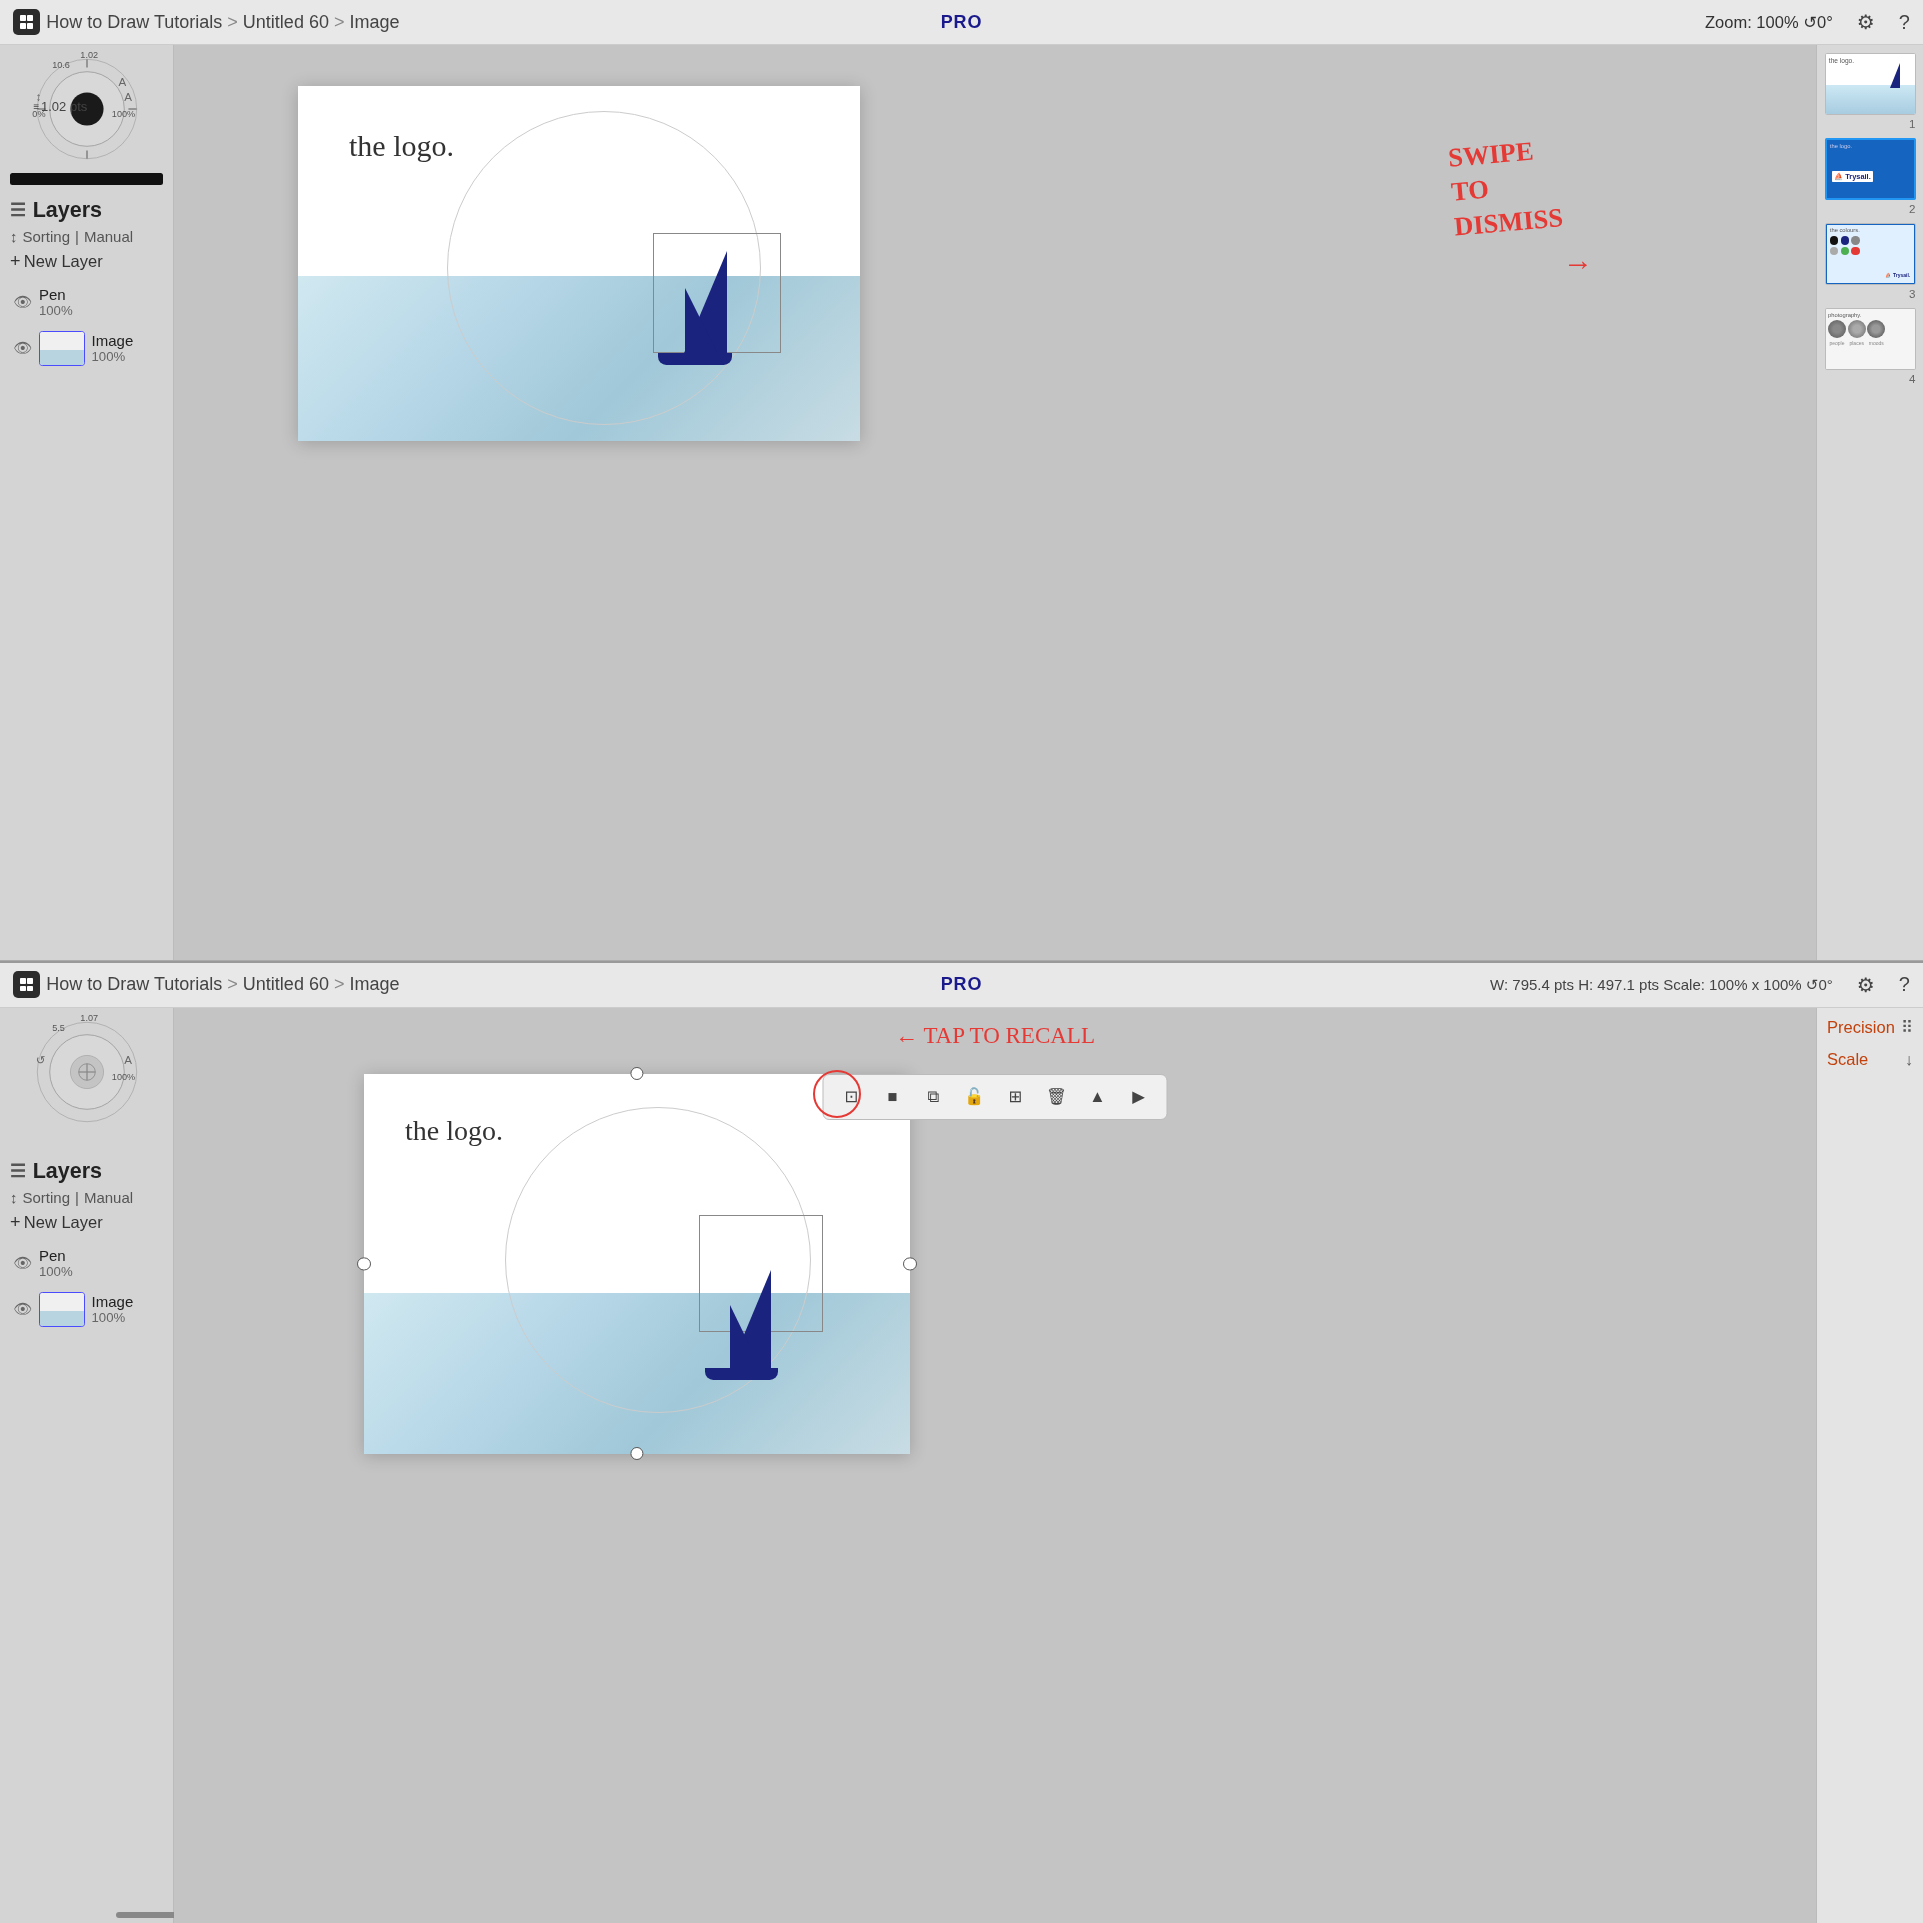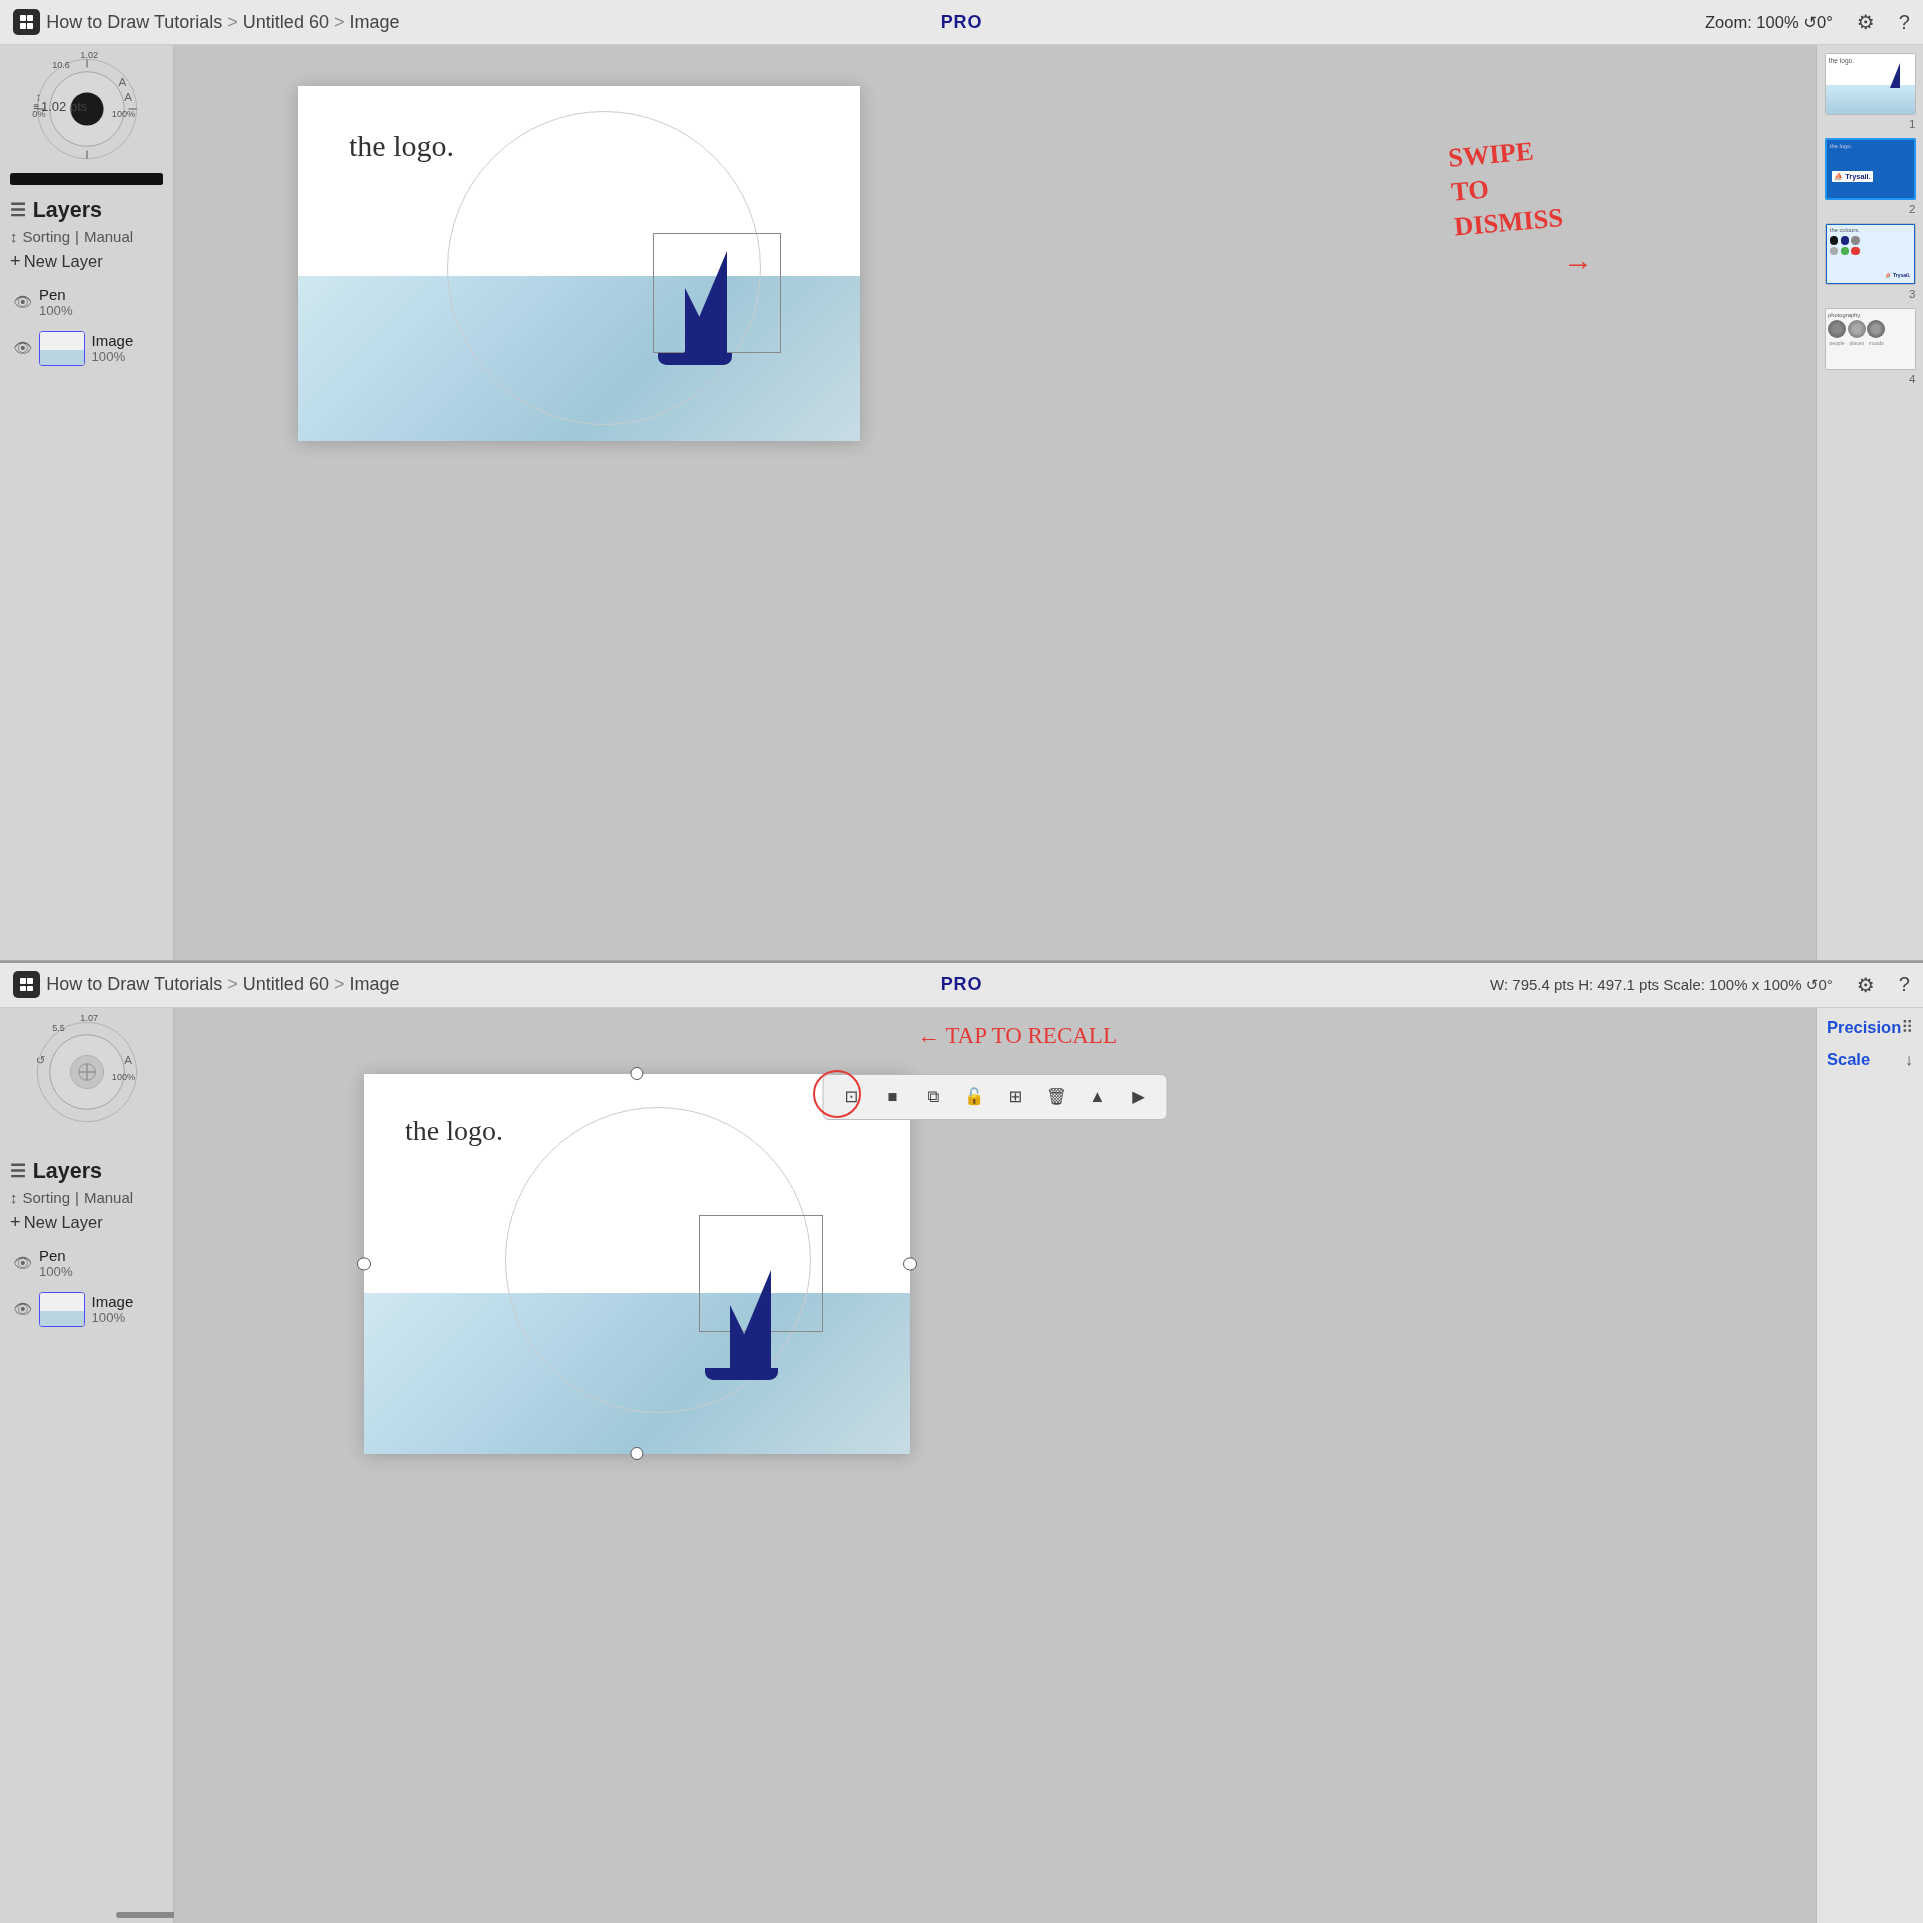--- a/index.html
+++ b/index.html
@@ -351,21 +351,20 @@
     .annotation-tap {
       position: absolute;
       top: 15px;
       left: 50%;
       transform: translateX(-50%);
       font-family: 'Comic Sans MS', cursive;
       font-size: 23px;
       color: #e53935;
       white-space: nowrap;
       z-index: 25;
-      margin-left: 22px;
     }
 
     
     .bottom-canvas-document {
       position: absolute;
       top: 66px;
       left: 190px;
       width: 546px;
       height: 380px;
       background: white;
@@ -383,22 +382,22 @@
       flex-shrink: 0;
     }
     .right-panel-section {
       display: flex;
       align-items: center;
       justify-content: space-between;
       margin-bottom: 13.2px;
     }
     .right-panel-label {
       font-size: 16.5px;
-      font-weight: 700;
-      color: #1d4ed8;
+      font-weight: 400;
+      color: #c2410c;
     }
     .right-panel-icon {
       font-size: 16.5px;
       color: #555;
     }
 
     
     .h-scrollbar {
       position: absolute;
       bottom: 6.6px;

